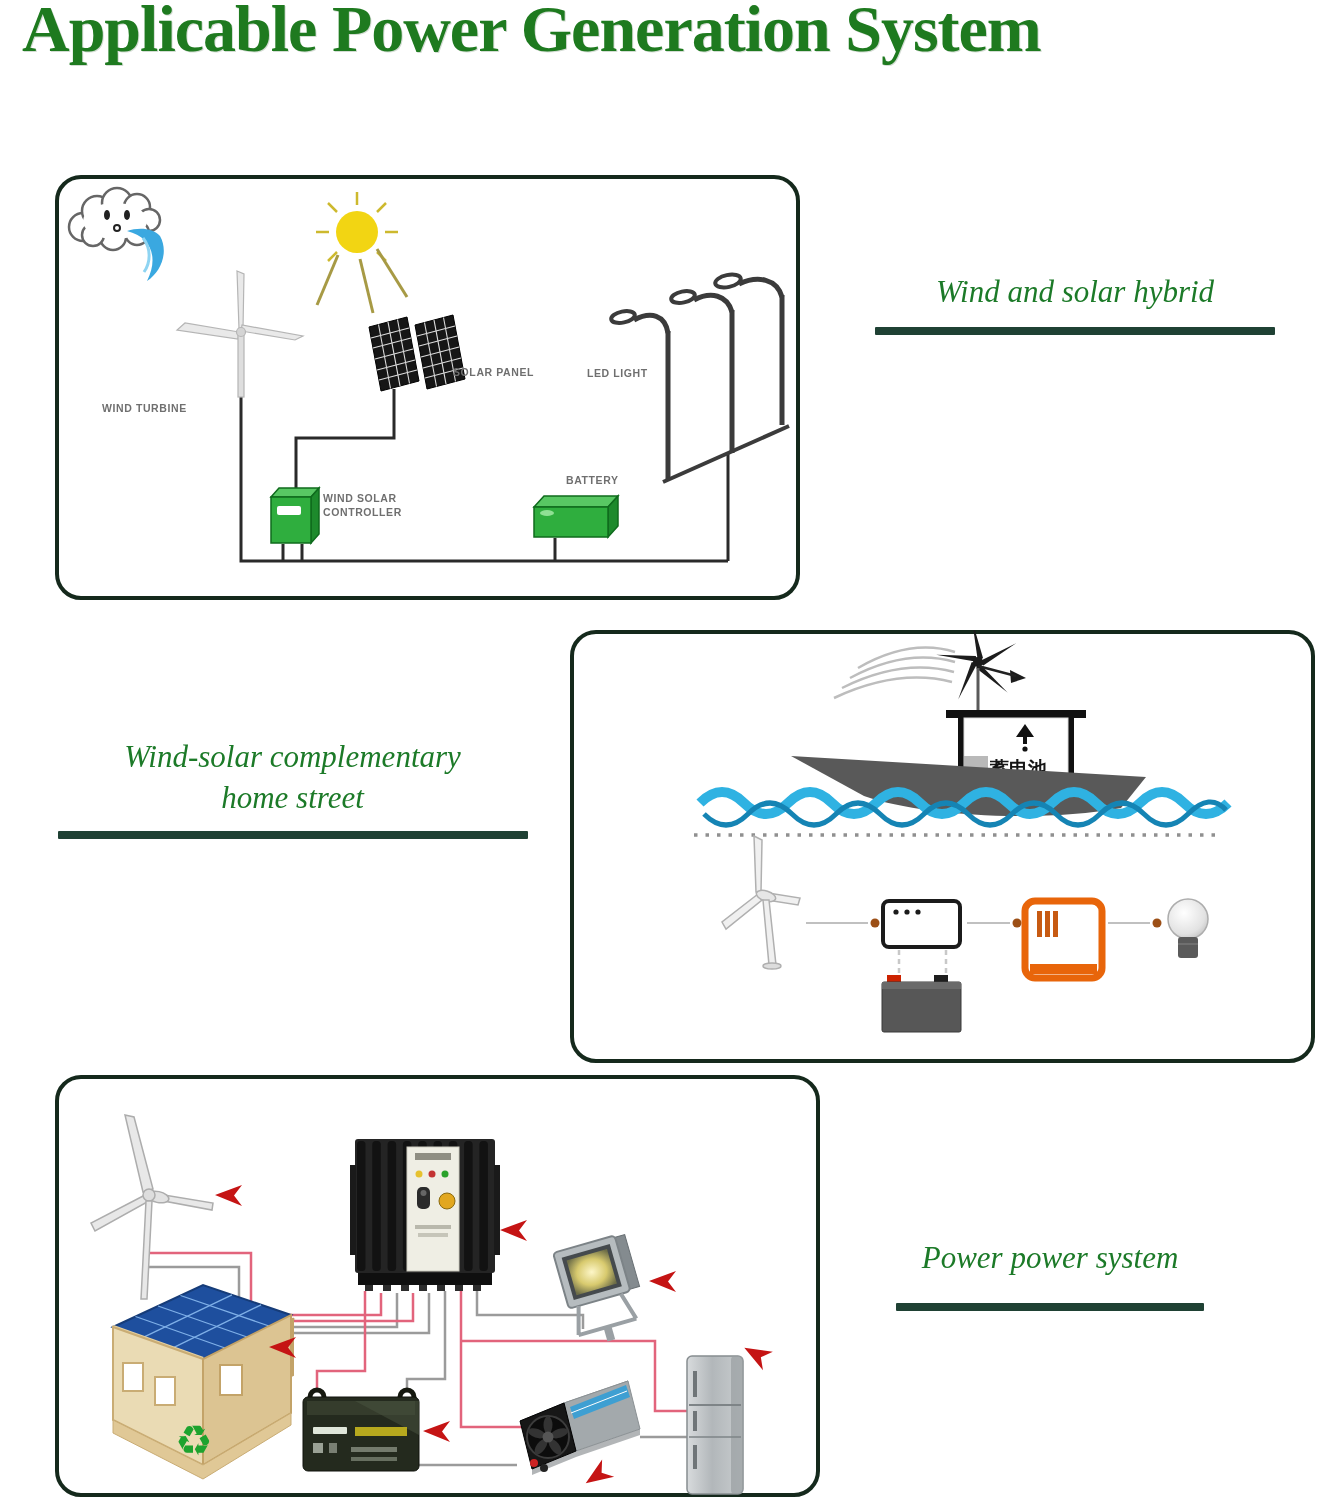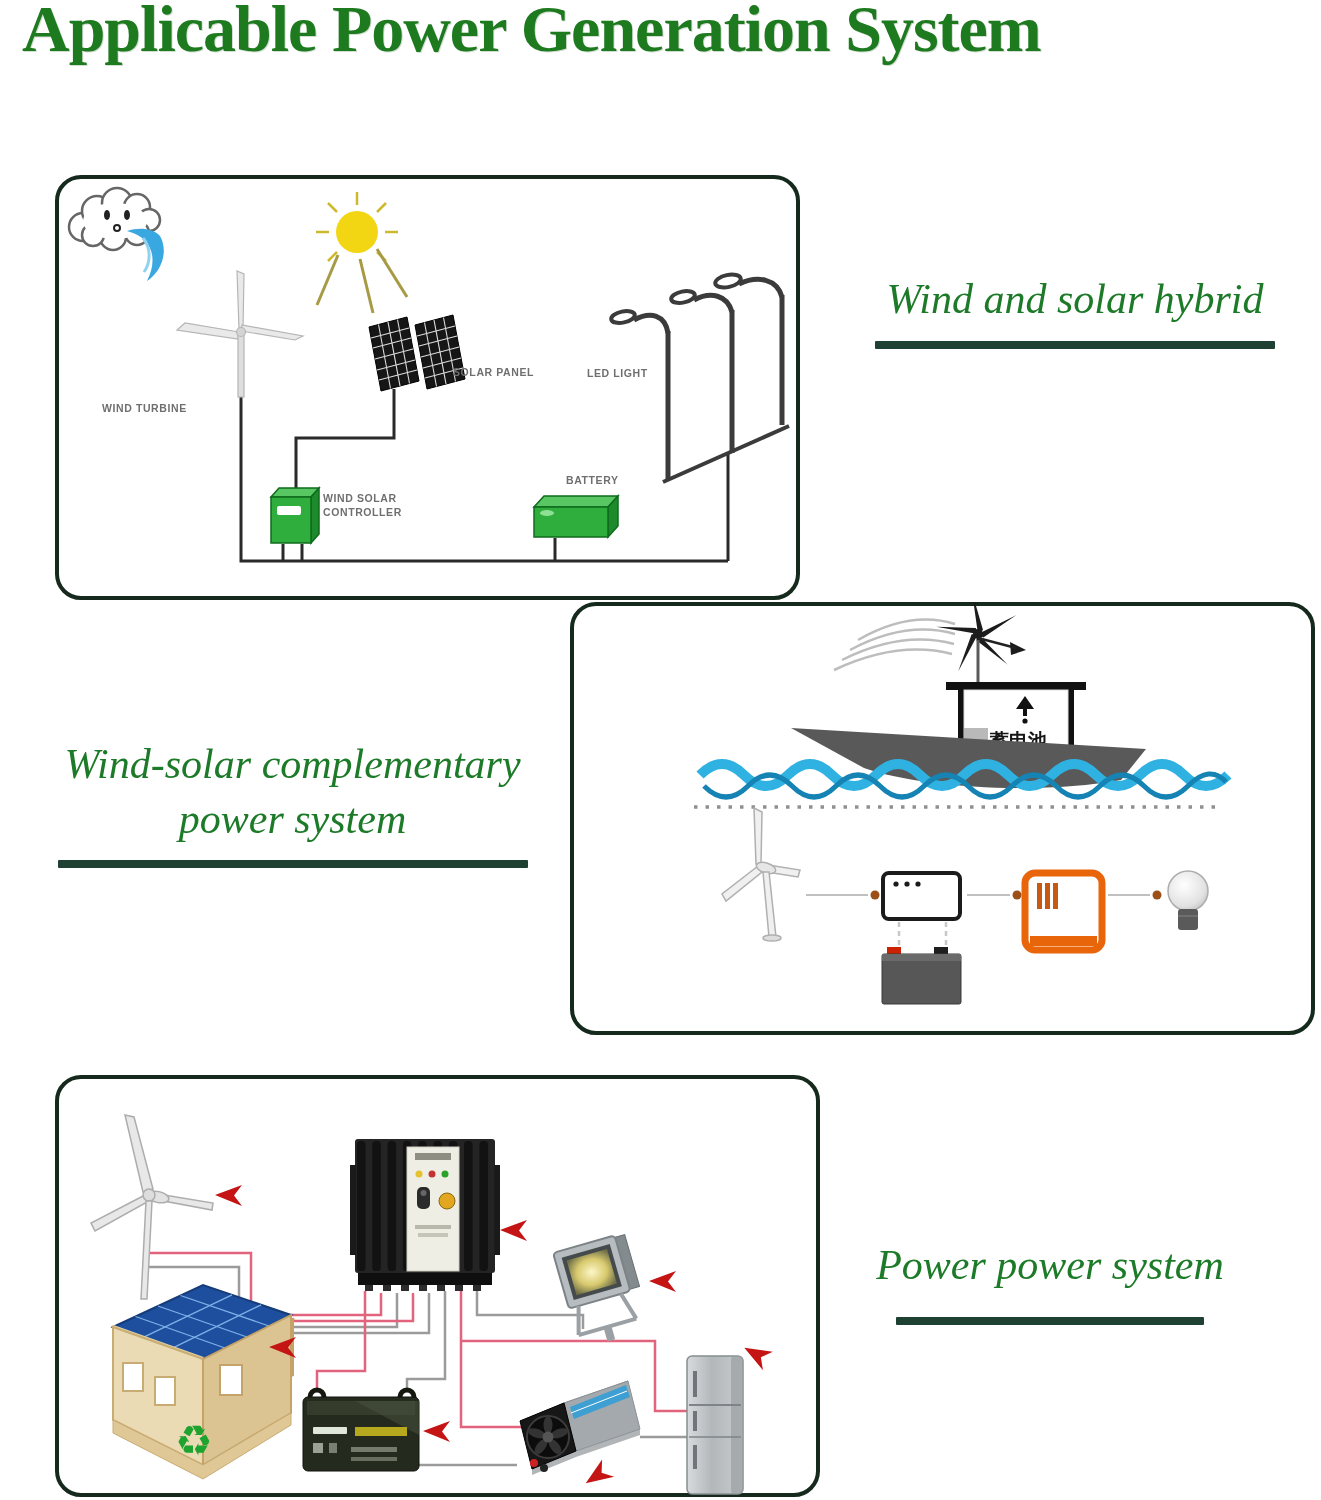--- a/index.html
+++ b/index.html
@@ -9,26 +9,26 @@
     position:absolute;left:22px;top:-6px;width:1290px;
     font-family:"Liberation Serif",serif;font-weight:bold;font-size:66px;
     letter-spacing:-1px;color:#1e7a1f;white-space:nowrap;line-height:1.05;
     text-shadow:1px 1px 0 rgba(10,60,10,.18);
   }
   .panel{
     position:absolute;border:4px solid #15291c;border-radius:26px;
     background:#fff;box-sizing:border-box;
   }
   #panel-street{left:55px;top:175px;width:745px;height:425px;}
-  #panel-home{left:570px;top:602px;width:745px;height:433px;}
+  #panel-home{left:570px;top:630px;width:745px;height:433px;}
   #panel-wind{left:55px;top:1075px;width:765px;height:422px;}
   .panel svg{position:absolute;left:-4px;top:-4px;}
   .caption{
     position:absolute;font-family:"Liberation Serif",serif;font-style:italic;
-    color:#1c7a28;text-align:center;font-size:42px;line-height:1.32;
+    color:#1c7a28;text-align:center;font-size:31px;line-height:1.32;
   }
   #cap-street{left:835px;top:272px;width:480px;}
   #cap-home{left:20px;top:737px;width:545px;}
   #cap-wind{left:830px;top:1238px;width:440px;}
   .underbar{height:8px;background:#1f4134;border-radius:1px;margin:12px auto 0;}
   #cap-street .underbar{width:400px;margin-top:14px;}
   #cap-home .underbar{width:470px;margin-top:12px;}
   #cap-wind .underbar{width:308px;margin-top:24px;}
   .svg-label{
     fill:#6f6f6f;font-weight:bold;font-size:10.5px;letter-spacing:.6px;
@@ -269,21 +269,21 @@
   <g>
     <circle cx="618" cy="289" r="20" fill="url(#bulbG)" stroke="#adadad" stroke-width="1.5"></circle>
     <rect x="608" y="307" width="20" height="21" rx="3" fill="#5a5a5a"></rect>
     <line x1="608" y1="314" x2="628" y2="314" stroke="#777" stroke-width="1.5"></line>
   </g>
 </svg>
 </div>
 
 <div class="caption" id="cap-home">
   <div>Wind-solar complementary</div>
-  <div>power system</div>
+  <div>home street</div>
   <div class="underbar"></div>
 </div>
 
 <div class="panel" id="panel-wind">
 <svg width="765" height="422" viewBox="0 0 765 422">
   <defs>
     <linearGradient id="fridgeG" x1="0" y1="0" x2="1" y2="0">
       <stop offset="0%" stop-color="#d8dbdd"></stop>
           <stop offset="45%" stop-color="#b2b7ba"></stop>
       <stop offset="100%" stop-color="#c9cdcf"></stop>

